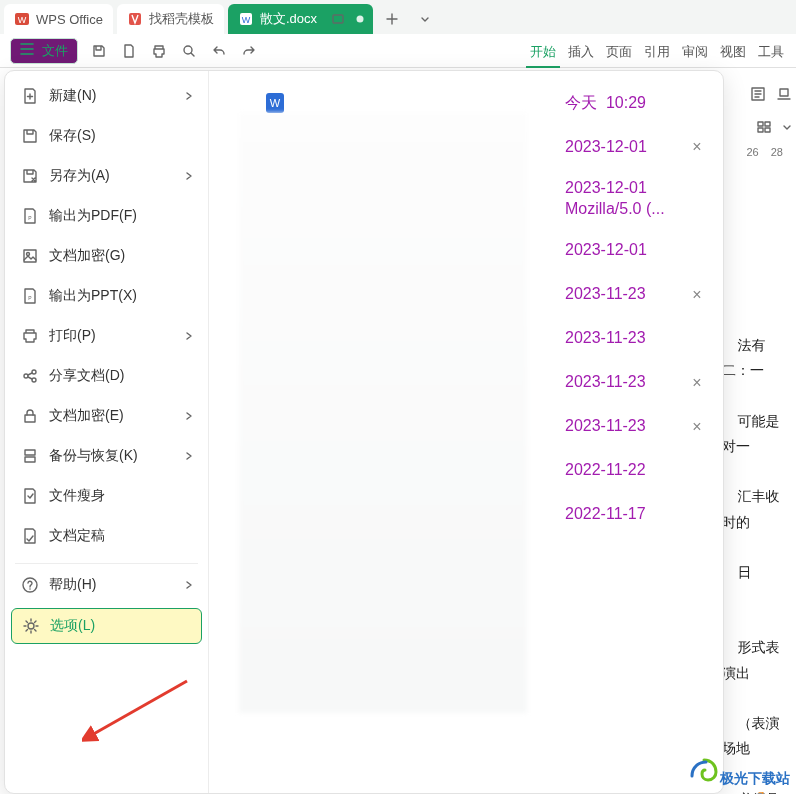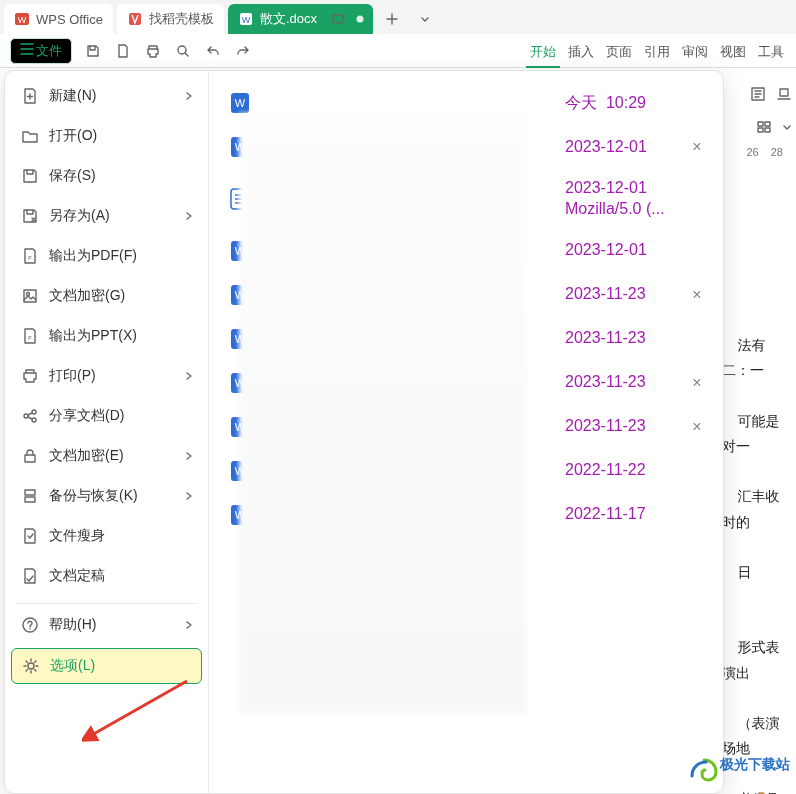--- a/index.html
+++ b/index.html
@@ -13,40 +13,40 @@
   .tab.doc { background: #1ba164; color: #fff; border-radius: 6px 6px 0 0; padding-right: 4px; }
   .tab.doc .doc-name { max-width: 120px; overflow: hidden; white-space: nowrap; text-overflow: ellipsis; }
   .tab-icon { width: 16px; height: 16px; display: flex; align-items: center; justify-content: center; }
   .wps-logo svg, .tab-icon svg { display: block; }
   .tab-controls { display: flex; align-items: center; gap: 4px; margin-left: 6px; }
   .ctrl-dot, .ctrl-plus { width: 18px; height: 18px; display: flex; align-items: center; justify-content: center; color: #fff; opacity: .9; }
   .add-tab { display: flex; align-items: center; justify-content: center; padding: 0 8px; color: #555; margin-top: 4px; }
 
   
   .toolbar-row { height: 34px; display: flex; align-items: center; background: #fff; border-bottom: 1px solid #e0e0e0; }
-  .file-btn { display: flex; align-items: center; gap: 2px; background: #000000; color: #1ba164; border: 1px solid #c6e6d6; padding: 3px 9px; border-radius: 5px; margin-left: 10px; cursor: pointer; }
+  .file-btn { display: flex; align-items: center; gap: 8px; background: #701a75; color: #1ba164; border: 1px solid #c6e6d6; padding: 3px 9px; border-radius: 5px; margin-left: 10px; cursor: pointer; }
   .hamb { display: inline-block; }
   .qat { display: flex; gap: 12px; margin-left: 12px; color: #666; }
   .qat-btn { width: 18px; height: 18px; display: flex; align-items: center; justify-content: center; cursor: pointer; }
   .ribbon-tabs { display: flex; gap: 4px; margin-left: auto; padding-right: 8px; }
   .rtab { padding: 8px 4px 6px; color: #555; cursor: pointer; position: relative; }
   .rtab.active { color: #1ba164; }
   .rtab.active::after { content: ""; position: absolute; left: 0; right: 0; bottom: -1px; height: 2px; background: #1ba164; }
 
   
   .main { position: relative; height: calc(794px - 68px); }
 
   
   .bg-tools { position: absolute; top: 18px; right: 4px; display: flex; flex-direction: column; gap: 14px; align-items: flex-end; color: #666; font-size: 13px; }
   .bg-tools-row { display: flex; gap: 10px; align-items:center; }
   .ruler-nums { position: absolute; top: 78px; right: 7px; display:flex; gap: 12px; color:#777; font-size:11px; padding-right:6px; }
   .bg-text { position: absolute; right: 4px; top: 240px; width: 70px; font-size: 14px; line-height: 1.8; color: #222; white-space: pre-wrap; }
 
   
-  .filemenu { position: absolute; left: 4px; top: 2px; width: 720px; height: 724px; background: #fff; border: 1px solid #e2e2e2; border-radius: 10px; box-shadow: 0 6px 24px rgba(0,0,0,.12); display: flex; overflow: hidden; }
+  .filemenu { position: absolute; left: 4px; top: 2px; width: 720px; height: 724px; background: #fff; border: 1px solid #e2e2e2; border-radius: 10px; box-shadow: 0 6px 24px rgba(0,0,0,.12); display: flex; overflow: hidden; gap: 35px; }
   .fm-left { width: 204px; border-right: 1px solid #ececec; padding: 8px 6px; display: flex; flex-direction: column; }
   .fm-item { display: flex; align-items: center; padding: 8px 10px; border-radius: 6px; color: #333; cursor: pointer; position: relative; margin-bottom: 6px; }
   .fm-item .lbl { margin-left: 10px; font-size: 14px; }
   .fm-item .chev { position: absolute; right: 8px; color: #aaa; }
   .fm-item.sel { border: 1px solid #1ba164; background: #fef9c3; color: #1ba164; }
   .fm-item.sel svg { stroke:#1ba164; }
   .fm-sep { height: 1px; background: #ededed; margin: 4px 4px; }
   .fm-right { flex: 1; padding: 10px 6px 6px 10px; overflow:hidden; }
   .fr-head { display: flex; align-items: center; gap: 8px; padding: 6px 4px 10px; font-weight: 600; color: #444; }
   .fr-head .refresh { color: #888; cursor: pointer; }
@@ -56,21 +56,21 @@
   .recent-row .name { flex:1; color:#e8e8e8; } 
   .recent-row .meta { width:120px; color:#a21caf; font-size:16px; line-height:1.3;margin-left:12px; }
   .recent-row .close { width:24px; text-align:center; color:#888; font-size:16px; visibility:hidden; }
   .recent-row.has-close .close { visibility:visible; cursor:pointer; }
   .blur-box { position:absolute; left: 234px; top: 42px; width: 288px; height: 600px; background: linear-gradient(180deg,#fdfdfd,#f7f8f8); filter: blur(2px); pointer-events:none; }
 
   
   .annot { position:absolute; left: 82px; top: 608px; pointer-events:none; }
 
   
-  .watermark { position:absolute; right:6px; bottom:6px; display:flex; align-items:flex-start; font-size:14px; color:#2a71c4; font-weight:600; }
+  .watermark { position:absolute; right:6px; bottom:6px; display:flex; align-items:flex-end; font-size:14px; color:#2a71c4; font-weight:600; }
   .watermark .sub { position:absolute; right:2px; bottom:-14px; font-size:11px; color:#f08a1d; font-weight:500; }
   .wm-swirl { width:32px; height:32px; }
 
   
   .ic { stroke:#666; stroke-width:1.4; fill:none; stroke-linecap:round; stroke-linejoin:round; }
 </style>
 </head>
 <body>
 
 <div class="tabbar">
@@ -232,26 +232,20 @@
         <svg width="18" height="18" viewBox="0 0 18 18">
             <path class="ic" d="M4 2h8l2 2v12H4z M9 7v5 M6.5 9.5h5"></path>
           </svg>
         <span class="lbl">新建(N)</span>
         <span class="chev"><svg width="10" height="10" viewBox="0 0 10 10">
               <path class="ic" d="M3 2l4 3-4 3"></path>
             </svg></span>
       </div>
       <div class="fm-item">
         <svg width="18" height="18" viewBox="0 0 18 18">
-            <path class="ic" d="M2 5h5l2 2h7v8H2z"></path>
-          </svg>
-        <span class="lbl">打开(O)</span>
-      </div>
-      <div class="fm-item">
-        <svg width="18" height="18" viewBox="0 0 18 18">
             <path class="ic" d="M3 3h10l2 2v10H3z M6 3v4h6V3"></path>
           </svg>
         <span class="lbl">保存(S)</span>
       </div>
       <div class="fm-item">
         <svg width="18" height="18" viewBox="0 0 18 18">
             <path class="ic" d="M3 3h10l2 2v10H3z M6 3v4h6V3 M11 11l3 3m0-3l-3 3"></path>
           </svg>
         <span class="lbl">另存为(A)</span>
         <span class="chev"><svg width="10" height="10" viewBox="0 0 10 10">

